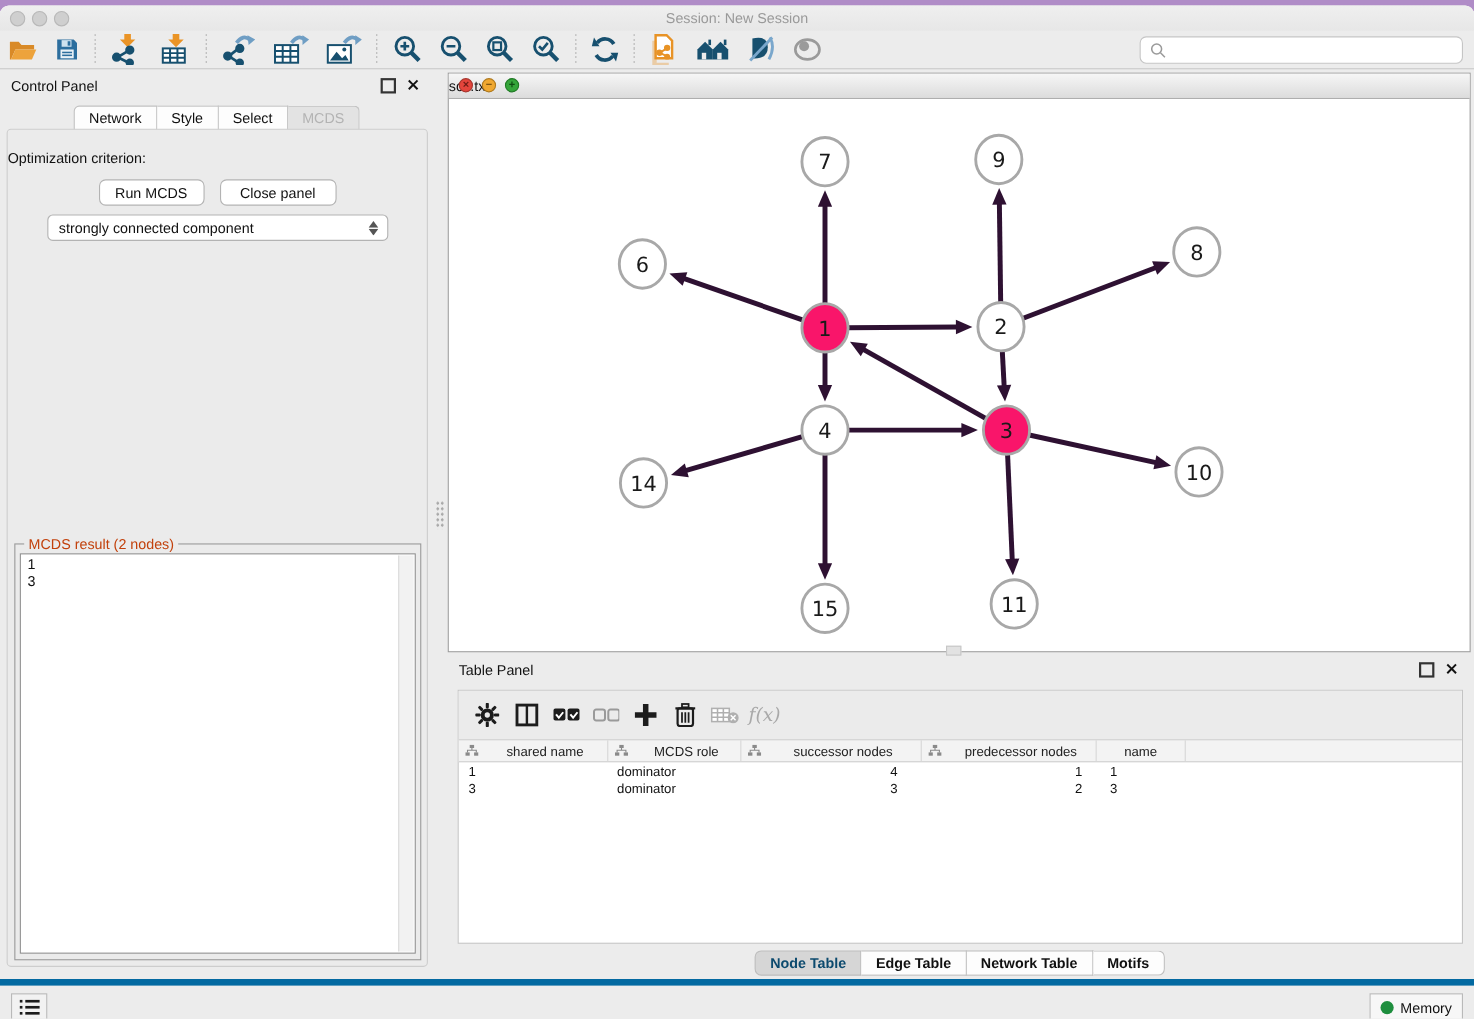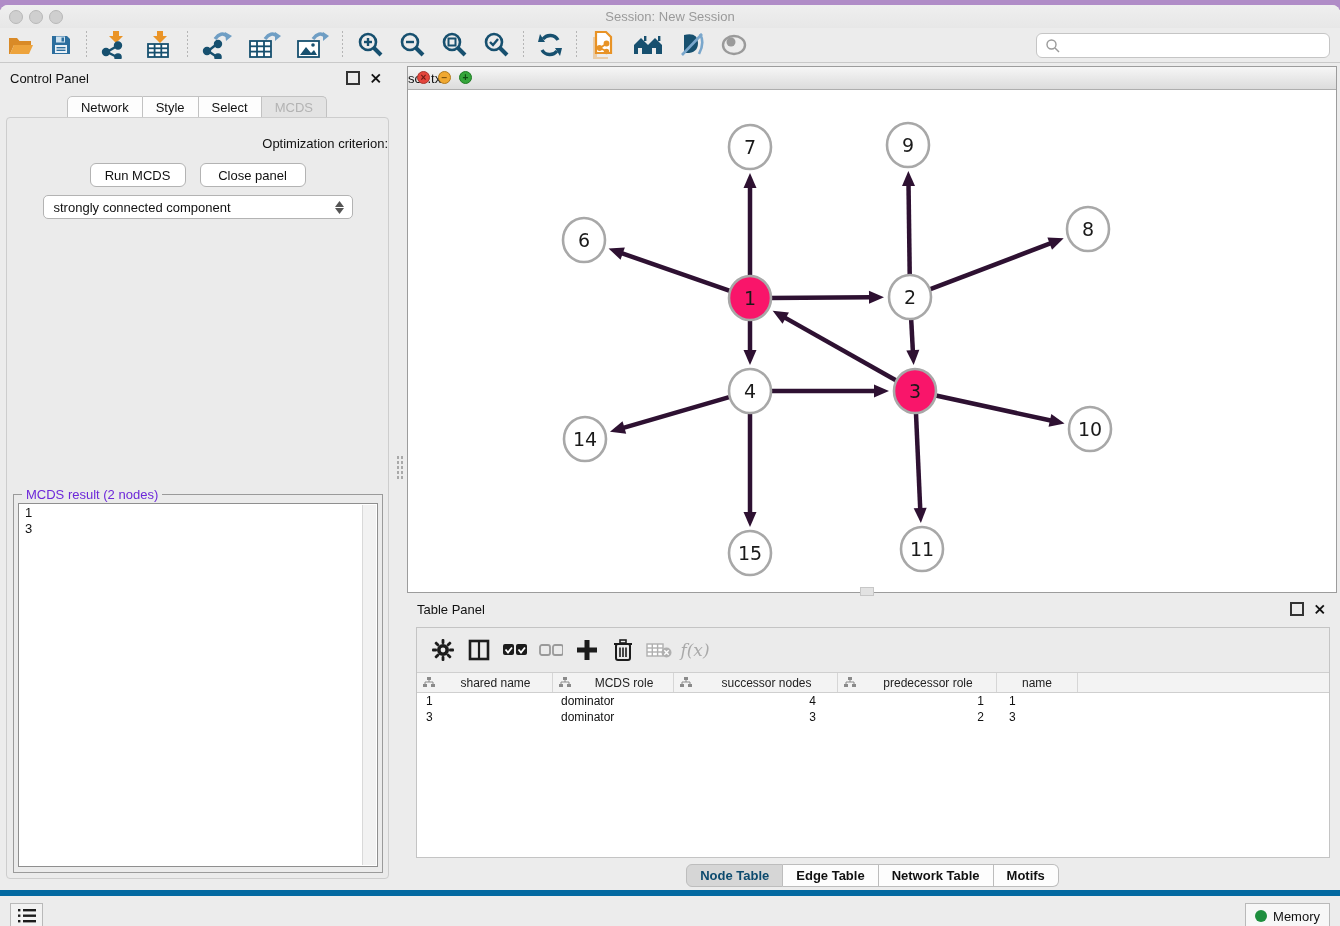--- a/index.html
+++ b/index.html
@@ -39,38 +39,38 @@
   .win-float{width:10px;height:10px;border:2px solid #333;margin-right:9px}
   .win-close{font-size:15px;font-weight:bold;color:#111;margin-right:12px;line-height:10px}
   #cp-tabs{left:0;top:96px;width:394px;display:flex;justify-content:center}
   .cp-tab{font-size:13px;padding:3px 13px;background:#fdfdfd;border:1px solid #c2c2c2;
           border-left:none;color:#111}
   .cp-tab:first-child{border-left:1px solid #c2c2c2;border-radius:5px 0 0 0}
   .cp-tab:last-child{border-radius:0 5px 0 0}
   .cp-tab.selected{background:#e3e3e3;color:#b3b3b3;border-bottom-color:#e3e3e3}
   #cp-body{left:6px;top:117px;width:381px;height:760px;background:#ebebeb;
            border:1px solid #cdcdcd;border-radius:4px}
-  #opt-label{width:100%;text-align:right;margin-top:18px;font-size:13px;color:#111}
+  #opt-label{width:100%;text-align:left;margin-top:18px;font-size:13px;color:#111}
   #criterion-select{margin:8px auto 0;width:308px;height:22px;background:#fff;
                     border:1px solid #b3b3b3;border-radius:5px;display:flex;align-items:center}
   #criterion-value{flex:1;font-size:13px;padding-left:10px;color:#111}
   #criterion-stepper{width:18px;height:18px;margin-right:3px;display:flex;flex-direction:column;
                      align-items:center;justify-content:center;gap:1px}
   .btn{height:22px;background:#fff;border:1px solid #b3b3b3;border-radius:6px;
        font-size:13px;color:#111;display:inline-flex;align-items:center;justify-content:center;
        font-family:"Liberation Sans",sans-serif}
   #cp-buttons{margin-top:12px;display:flex;justify-content:center;gap:14px}
   #run-btn{width:94px}
   #close-btn{width:104px}
 
   
   #result-group{left:6px;top:376px;width:368px;height:377px;border:1px solid #9a9a9a;
                 position:absolute}
   #result-title{position:absolute;top:-8px;left:8px;background:#ebebeb;padding:0 4px;
-                font-size:13px;color:#6d28d9}
+                font-size:13px;color:#c2410c}
   #result-area{position:absolute;left:4px;right:4px;top:8px;bottom:5px;background:#fff;
                border:1px solid #8f8f8f}
   #result-lines{padding:1px 6px;font-size:13px;color:#111;line-height:16px}
   #result-scroll{position:absolute;right:1px;top:1px;bottom:1px;width:13px;background:#f2f2f2;
                  border-left:1px solid #d9d9d9}
 
   
   #v-grip{left:396px;top:455px;width:8px;height:26px;
           background-image:radial-gradient(#a9a9a9 1px,transparent 1.2px);
           background-size:4px 5px}
@@ -571,21 +571,21 @@
       </div>
       <div class="th-cell" style="width: 159px;">
         <svg width="12" height="11" viewBox="0 0 12 11" style="margin:0 4px 0 6px">
           <g fill="#8a8a8a">
             <rect x="4" y="0" width="4" height="3"></rect>
             <rect x="0" y="7" width="4" height="3"></rect>
             <rect x="8" y="7" width="4" height="3"></rect>
           </g>
           <path d="M6 3 v2 M2 7 v-2 h8 v2" stroke="#8a8a8a" stroke-width="1" fill="none"></path>
         </svg>
-        <span class="th-label">predecessor role</span>
+        <span class="th-label">predecessor nodes</span>
       </div>
       <div class="th-cell" style="width: 81px;">
         <span class="th-label">name</span>
       </div>
     </div>
   <div id="tbl-body">
       <div class="tbl-row">
         <div class="td-cell" style="width: 136px; text-align: left; padding-left: 9px;">1</div>
         <div class="td-cell" style="width: 121px; text-align: left; padding-left: 8px;">dominator</div>
         <div class="td-cell" style="width: 164px; text-align: right; padding-right: 22px;">4</div>

